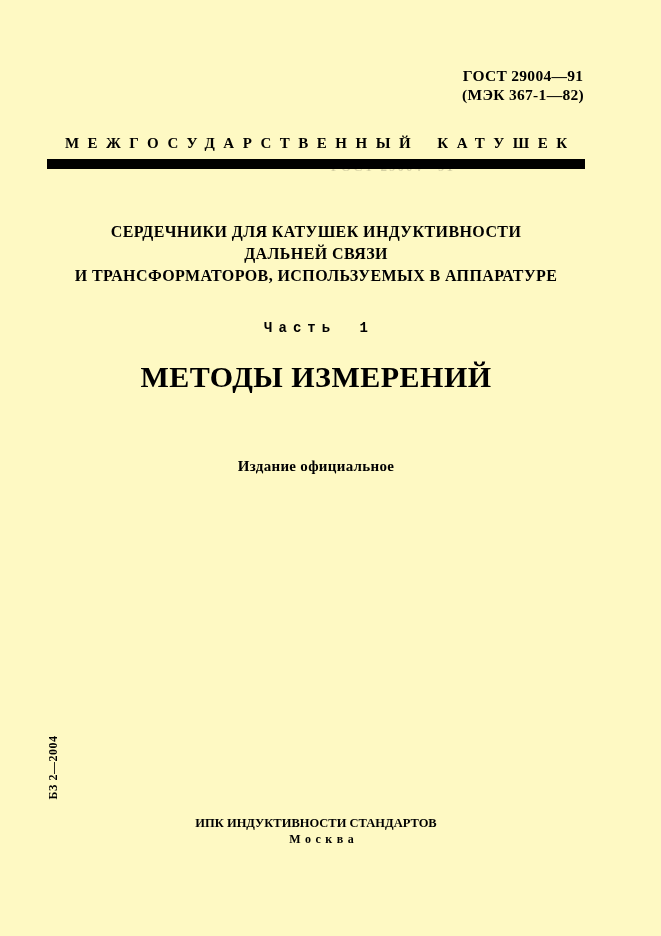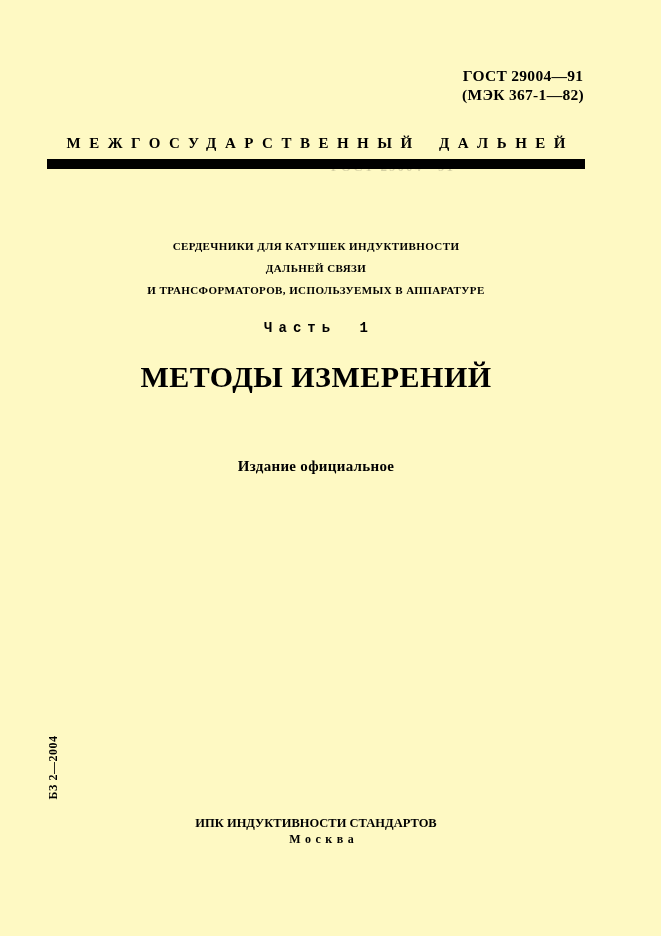--- a/index.html
+++ b/index.html
@@ -74,22 +74,22 @@
 
   
   .centered {
     position: absolute;
     left: 0;
     width: 632px;
     text-align: center;
   }
 
   .doc-title {
-    top: 235px;
-    font-size: 11px;
+    top: 221px;
+    font-size: 16px;
     line-height: 22px;
     letter-spacing: 0.4px;
   }
 
   .part-label {
     top: 320px;
     font-size: 14px;
     letter-spacing: 6px;
     word-spacing: 9px;
     text-indent: 6px;
@@ -142,21 +142,21 @@
 </head>
 <body>
 
 <div class="page">
 
   <div class="std-code">
     <div>ГОСТ 29004—91</div>
     <div>(МЭК 367-1—82)</div>
   </div>
 
-  <div class="band-title">МЕЖГОСУДАРСТВЕННЫЙ ДАЛЬНЕЙ</div>
+  <div class="band-title">МЕЖГОСУДАРСТВЕННЫЙ КАТУШЕК</div>
 
   <div class="bar-ghost">ГОСТ 29004—91</div>
 
   <div class="rule-bar"></div>
 
   <div class="centered doc-title">
     <div>СЕРДЕЧНИКИ ДЛЯ КАТУШЕК ИНДУКТИВНОСТИ</div>
     <div>ДАЛЬНЕЙ СВЯЗИ</div>
     <div>И ТРАНСФОРМАТОРОВ, ИСПОЛЬЗУЕМЫХ В АППАРАТУРЕ</div>
   </div>

